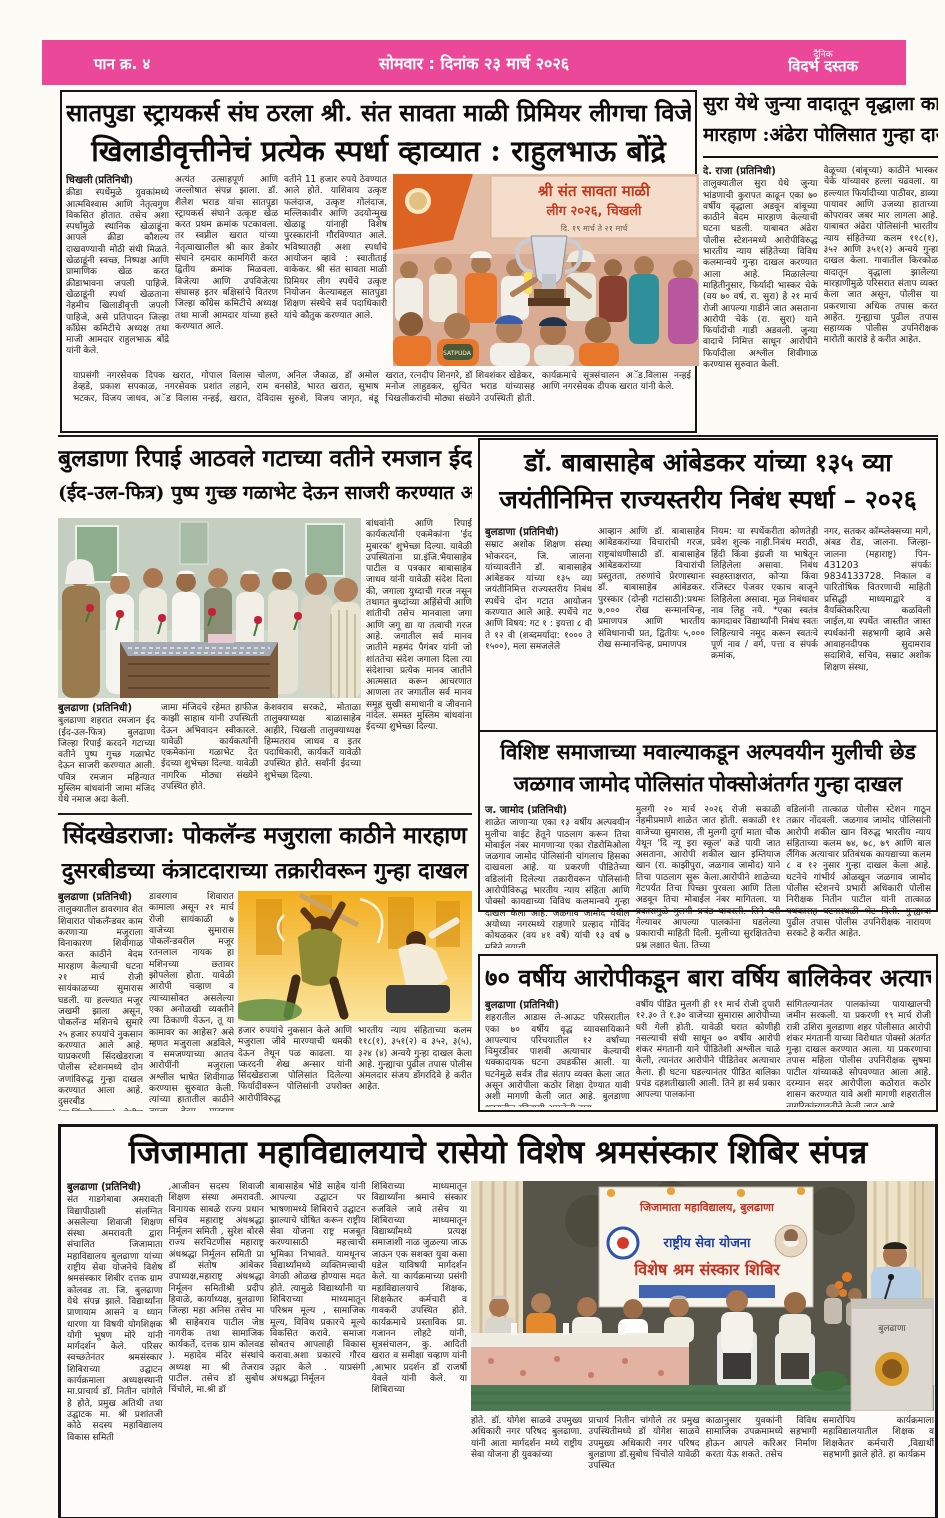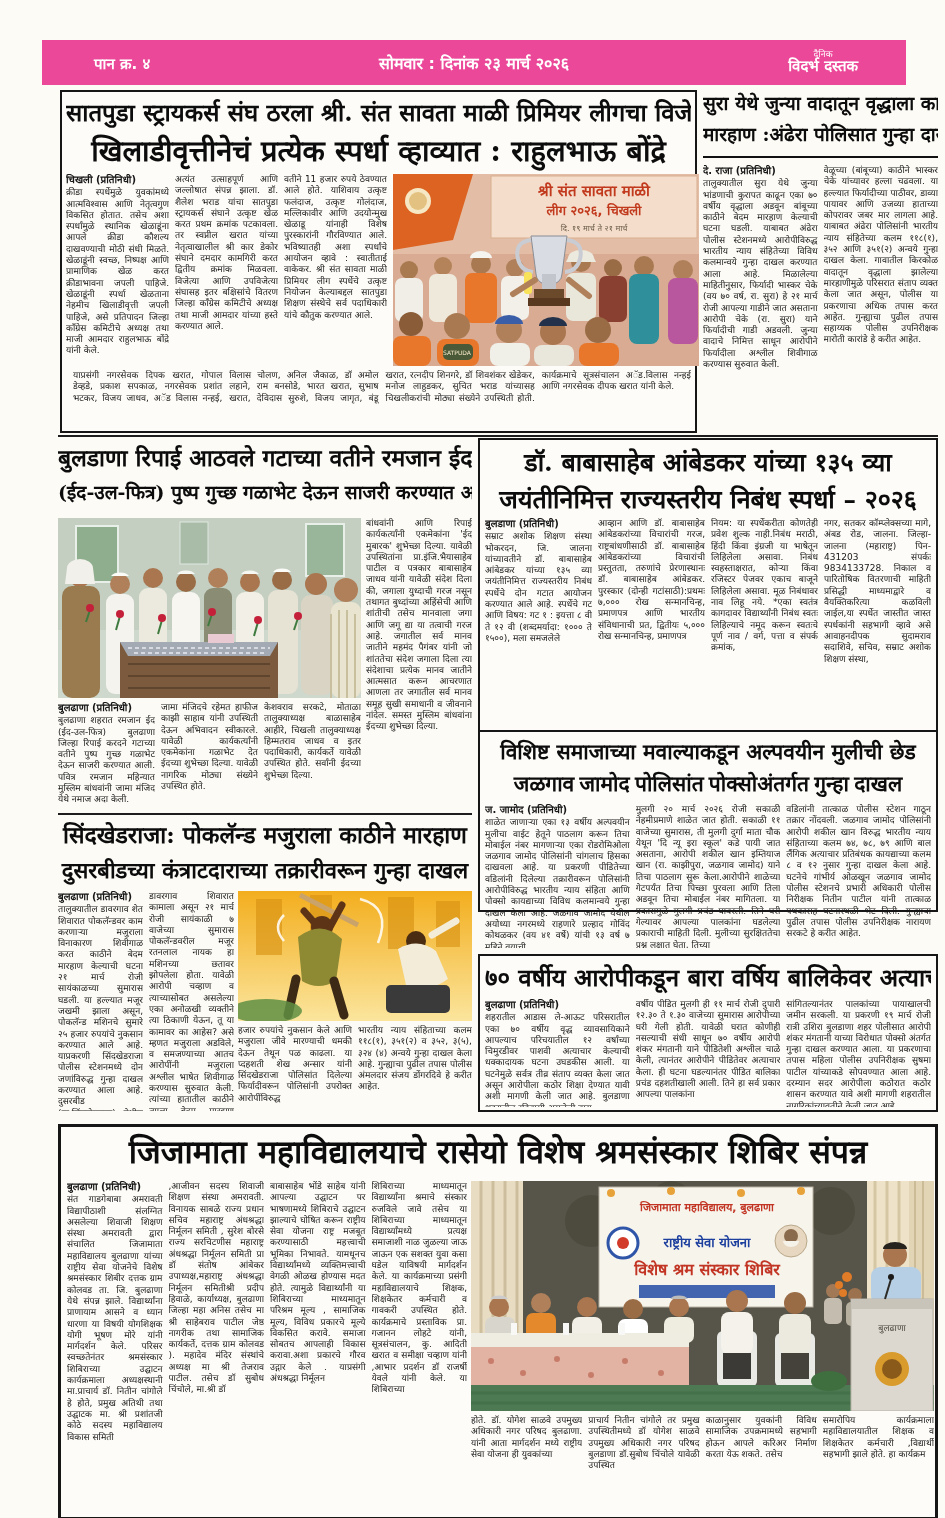--- a/index.html
+++ b/index.html
@@ -37,21 +37,21 @@
     <div class="mh-brand">
       <div class="mh-brand-top">दैनिक</div>
       <div class="mh-brand-name">विदर्भ दस्तक</div>
     </div>
   </div>
 
   <div class="box" style="left:60px;top:90px;width:637px;height:343px;padding:3px 4px;">
     <div class="hl" style="font-size:24px;line-height:36px;height:36px;">सातपुडा स्ट्रायकर्स संघ ठरला श्री. संत सावता माळी प्रिमियर लीगचा विजेता</div>
     <div class="hl" style="font-size:29px;line-height:40px;height:40px;">खिलाडीवृत्तीनेचं प्रत्येक स्पर्धा व्हाव्यात : राहुलभाऊ बोंद्रे</div>
     <div class="cols" style="margin-top:3px;height:192px;">
-      <div class="col" style="flex:none;width:103px;">
+      <div class="col" style="flex:none;width:103px;font-family:Liberation Serif, serif;">
         <div class="byline">चिखली (प्रतिनिधी)</div>
         <span>क्रीडा स्पर्धेमुळे युवकांमध्ये आत्मविश्वास आणि नेतृत्वगुण विकसित होतात. तसेच अशा स्पर्धांमुळे स्थानिक खेळाडूंना आपले क्रीडा कौशल्य दाखवण्याची मोठी संधी मिळते. खेळाडूंनी स्वच्छ, निष्पक्ष आणि प्रामाणिक खेळ करत क्रीडाभावना जपली पाहिजे. खेळाडूंनी स्पर्धा खेळताना नेहमीच खिलाडीवृत्ती जपली पाहिजे, असे प्रतिपादन जिल्हा काँग्रेस कमिटीचे अध्यक्ष तथा माजी आमदार राहुलभाऊ बोंद्रे यांनी केले.</span>
       </div>
       <div class="col" style="flex:none;width:103px;"><span>अत्यंत उत्साहपूर्ण आणि जल्लोषात संपन्न झाला. डॉ. शैलेश भराड यांचा सातपुडा स्ट्रायकर्स संघाने उत्कृष्ट खेळ करत प्रथम क्रमांक पटकावला. तर स्वप्नील खरात यांच्या नेतृत्वाखालील श्री कार डेकोर संघाने दमदार कामगिरी करत द्वितीय क्रमांक मिळवला. विजेत्या आणि उपविजेत्या संघासह इतर बक्षिसांचे वितरण जिल्हा काँग्रेस कमिटीचे अध्यक्ष तथा माजी आमदार यांच्या हस्ते करण्यात आले.</span></div>
       <div class="col" style="flex:none;width:103px;"><span>वतीने 11 हजार रुपये ठेवण्यात आले होते. याशिवाय उत्कृष्ट फलंदाज, उत्कृष्ट गोलंदाज, मल्लिकावीर आणि उदयोन्मुख खेळाडू यांनाही विशेष पुरस्कारांनी गौरविण्यात आले. भविष्यातही अशा स्पर्धांचे आयोजन व्हावे : स्वातीताई वाकेकर. श्री संत सावता माळी प्रिमियर लीग स्पर्धेचे उत्कृष्ट नियोजन केल्याबद्दल सातपुडा शिक्षण संस्थेचे सर्व पदाधिकारी यांचे कौतुक करण्यात आले.</span></div>
 
       <div style="flex:none;width:306px;height:192px;">
         <svg viewBox="0 0 306 192" width="306" height="192" xmlns="http://www.w3.org/2000/svg">
           <rect width="306" height="192" fill="#d8ab92"></rect>
           <rect width="306" height="80" fill="#e3bda6"></rect>
@@ -206,21 +206,21 @@
         <span>बुलढाणा शहरात रमजान ईद (ईद-उल-फित्र) बुलढाणा जिल्हा रिपाई करदने गटाच्या वतीने पुष्प गुच्छ गळाभेट देऊन साजरी करण्यात आली. पवित्र रमजान महिन्यात मुस्लिम बांधवांनी जामा मंजिद येथे नमाज अदा केली.</span>
       </div>
       <div class="col"><span>जामा मंजिदचे रहेमत हाफीज काझी साहाब यांनी उपस्थिती देऊन अभिवादन स्वीकारले. यावेळी कार्यकर्त्यांनी एकमेकांना गळाभेट देत ईदच्या शुभेच्छा दिल्या. यावेळी नागरिक मोठ्या संख्येने उपस्थित होते.</span></div>
       <div class="col"><span>केशवराव सरकटे, मोताळा तालुक्याध्यक्ष बाळासाहेब आहीरे, चिखली तालुक्याध्यक्ष हिम्मतराव जाधव व इतर पदाधिकारी, कार्यकर्ते यावेळी उपस्थित होते. सर्वांनी ईदच्या शुभेच्छा दिल्या.</span></div>
     </div>
   </div>
 
   <div class="box" style="left:478px;top:438px;width:460px;height:294px;padding:4px 5px;">
     <div class="hl" style="font-size:25px;line-height:37px;">डॉ. बाबासाहेब आंबेडकर यांच्या १३५ व्या</div>
     <div class="hl" style="font-size:25px;line-height:37px;">जयंतीनिमित्त राज्यस्तरीय निबंध स्पर्धा – २०२६</div>
-    <div class="cols" style="margin-top:0;height:200px;">
+    <div class="cols" style="margin-top:8px;height:200px;">
       <div class="col">
         <div class="byline">बुलडाणा (प्रतिनिधी)</div>
         <span>सम्राट अशोक शिक्षण संस्था भोकरदन, जि. जालना यांच्यावतीने डॉ. बाबासाहेब आंबेडकर यांच्या १३५ व्या जयंतीनिमित्त राज्यस्तरीय निबंध स्पर्धेचे दोन गटात आयोजन करण्यात आले आहे. स्पर्धेचे गट आणि विषय: गट १ : इयत्ता ८ वी ते १२ वी (शब्दमर्यादा: १००० ते १५००), मला समजलेले</span>
       </div>
       <div class="col"><span>आव्हान आणि डॉ. बाबासाहेब आंबेडकरांच्या विचारांची गरज, राष्ट्रबांधणीसाठी डॉ. बाबासाहेब आंबेडकरांच्या विचारांची प्रस्तुतता, तरुणांचे प्रेरणास्थानः डॉ. बाबासाहेब आंबेडकर. पुरस्कार (दोन्ही गटांसाठी):प्रथमः ७,००० रोख सन्मानचिन्ह, प्रमाणपत्र आणि भारतीय संविधानाची प्रत, द्वितीयः ५,००० रोख सन्मानचिन्ह, प्रमाणपत्र</span></div>
       <div class="col"><span>नियम: या स्पर्धेकरीता कोणतेही प्रवेश शुल्क नाही.निबंध मराठी, हिंदी किंवा इंग्रजी या भाषेतून लिहिलेला असावा. निबंध स्वहस्ताक्षरात, कोऱ्या किंवा रजिस्टर पेजवर एकाच बाजूने लिहिलेला असावा. मूळ निबंधावर नाव लिहू नये. *एका स्वतंत्र कागदावर विद्यार्थ्यांनी निबंध स्वतः लिहिल्याचे नमूद करून स्वतःचे पूर्ण नाव / वर्ग, पत्ता व संपर्क क्रमांक,</span></div>
       <div class="col"><span>नगर, सतकर कॉम्प्लेक्सच्या मागे, अंबड रोड, जालना. जिल्हा- जालना (महाराष्ट्र) पिन- 431203 संपर्कः 9834133728. निकाल व पारितोषिक वितरणाची माहिती प्रसिद्धी माध्यमाद्वारे व वैयक्तिकरित्या कळविली जाईल,या स्पर्धेत जास्तीत जास्त स्पर्धकांनी सहभागी व्हावे असे आवाहनदीपक सुदामराव सदाशिवे, सचिव, सम्राट अशोक शिक्षण संस्था,</span></div>
     </div>
   </div>
 
@@ -275,21 +275,21 @@
         <path d="M58 88 l-8 36 M96 90 l10 34" stroke="#3c2a16" stroke-width="9" stroke-linecap="round"></path>
         <circle cx="178" cy="50" r="10" fill="#4a2c12"></circle>
         <path d="M160 58 q20 -12 38 2 l12 28 q-22 16 -42 6 z" fill="#f2ecd9"></path>
         <path d="M194 44 l24 -14" stroke="#f2ecd9" stroke-width="7" stroke-linecap="round"></path>
         <rect x="148" y="94" width="64" height="28" rx="5" fill="#3a3a3a"></rect>
         <ellipse cx="28" cy="120" rx="36" ry="12" fill="#5f8f43" opacity="0.85"></ellipse>
       </svg>
     </div>
 
     <div class="cols abs" style="left:180px;top:208px;width:234px;height:88px;">
-      <div class="col"><span>हजार रुपयांचे नुकसान केले आणि मजुराला जीवे मारण्याची धमकी देऊन तेथून पळ काढला. या प्दहशती शेख अन्सार यांनी सिंदखेडराजा पोलिसांत दिलेल्या फिर्यादीवरून पोलिसांनी उपरोक्त आरोपींविरुद्ध</span></div>
+      <div class="col"><span>हजार रुपयांचे नुकसान केले आणि मजुराला जीवे मारण्याची धमकी देऊन तेथून पळ काढला. या प्करदनी शेख अन्सार यांनी सिंदखेडराजा पोलिसांत दिलेल्या फिर्यादीवरून पोलिसांनी उपरोक्त आरोपींविरुद्ध</span></div>
       <div class="col"><span>भारतीय न्याय संहिताच्या कलम ११८(१), ३५१(२) व ३५२, ३(५), ३२४ (४) अन्वये गुन्हा दाखल केला आहे. गुन्ह्याचा पुढील तपास पोलीस अंमलदार संजय डोंगरदिवे हे करीत आहेत.</span></div>
     </div>
   </div>
 
   <div class="box" style="left:478px;top:954px;width:460px;height:158px;padding:3px 5px;">
     <div class="hl" style="font-size:24px;line-height:37px;">७० वर्षीय आरोपीकडून बारा वर्षिय बालिकेवर अत्याचार</div>
     <div class="cols" style="margin-top:3px;height:108px;">
       <div class="col">
         <div class="byline">बुलढाणा (प्रतिनिधी)</div>
         <span>शहरातील आडास ले-आऊट परिसरातील एका ७० वर्षीय वृद्ध व्यावसायिकाने आपल्याच परिचयातील १२ वर्षांच्या चिमुरडीवर पाशवी अत्याचार केल्याची धक्कादायक घटना उघडकीस आली. या घटनेमुळे सर्वत्र तीव्र संताप व्यक्त केला जात असून आरोपीला कठोर शिक्षा देण्यात यावी अशी मागणी केली जात आहे. बुलडाणा शहरातील रहिवासी असलेली बारा</span>

